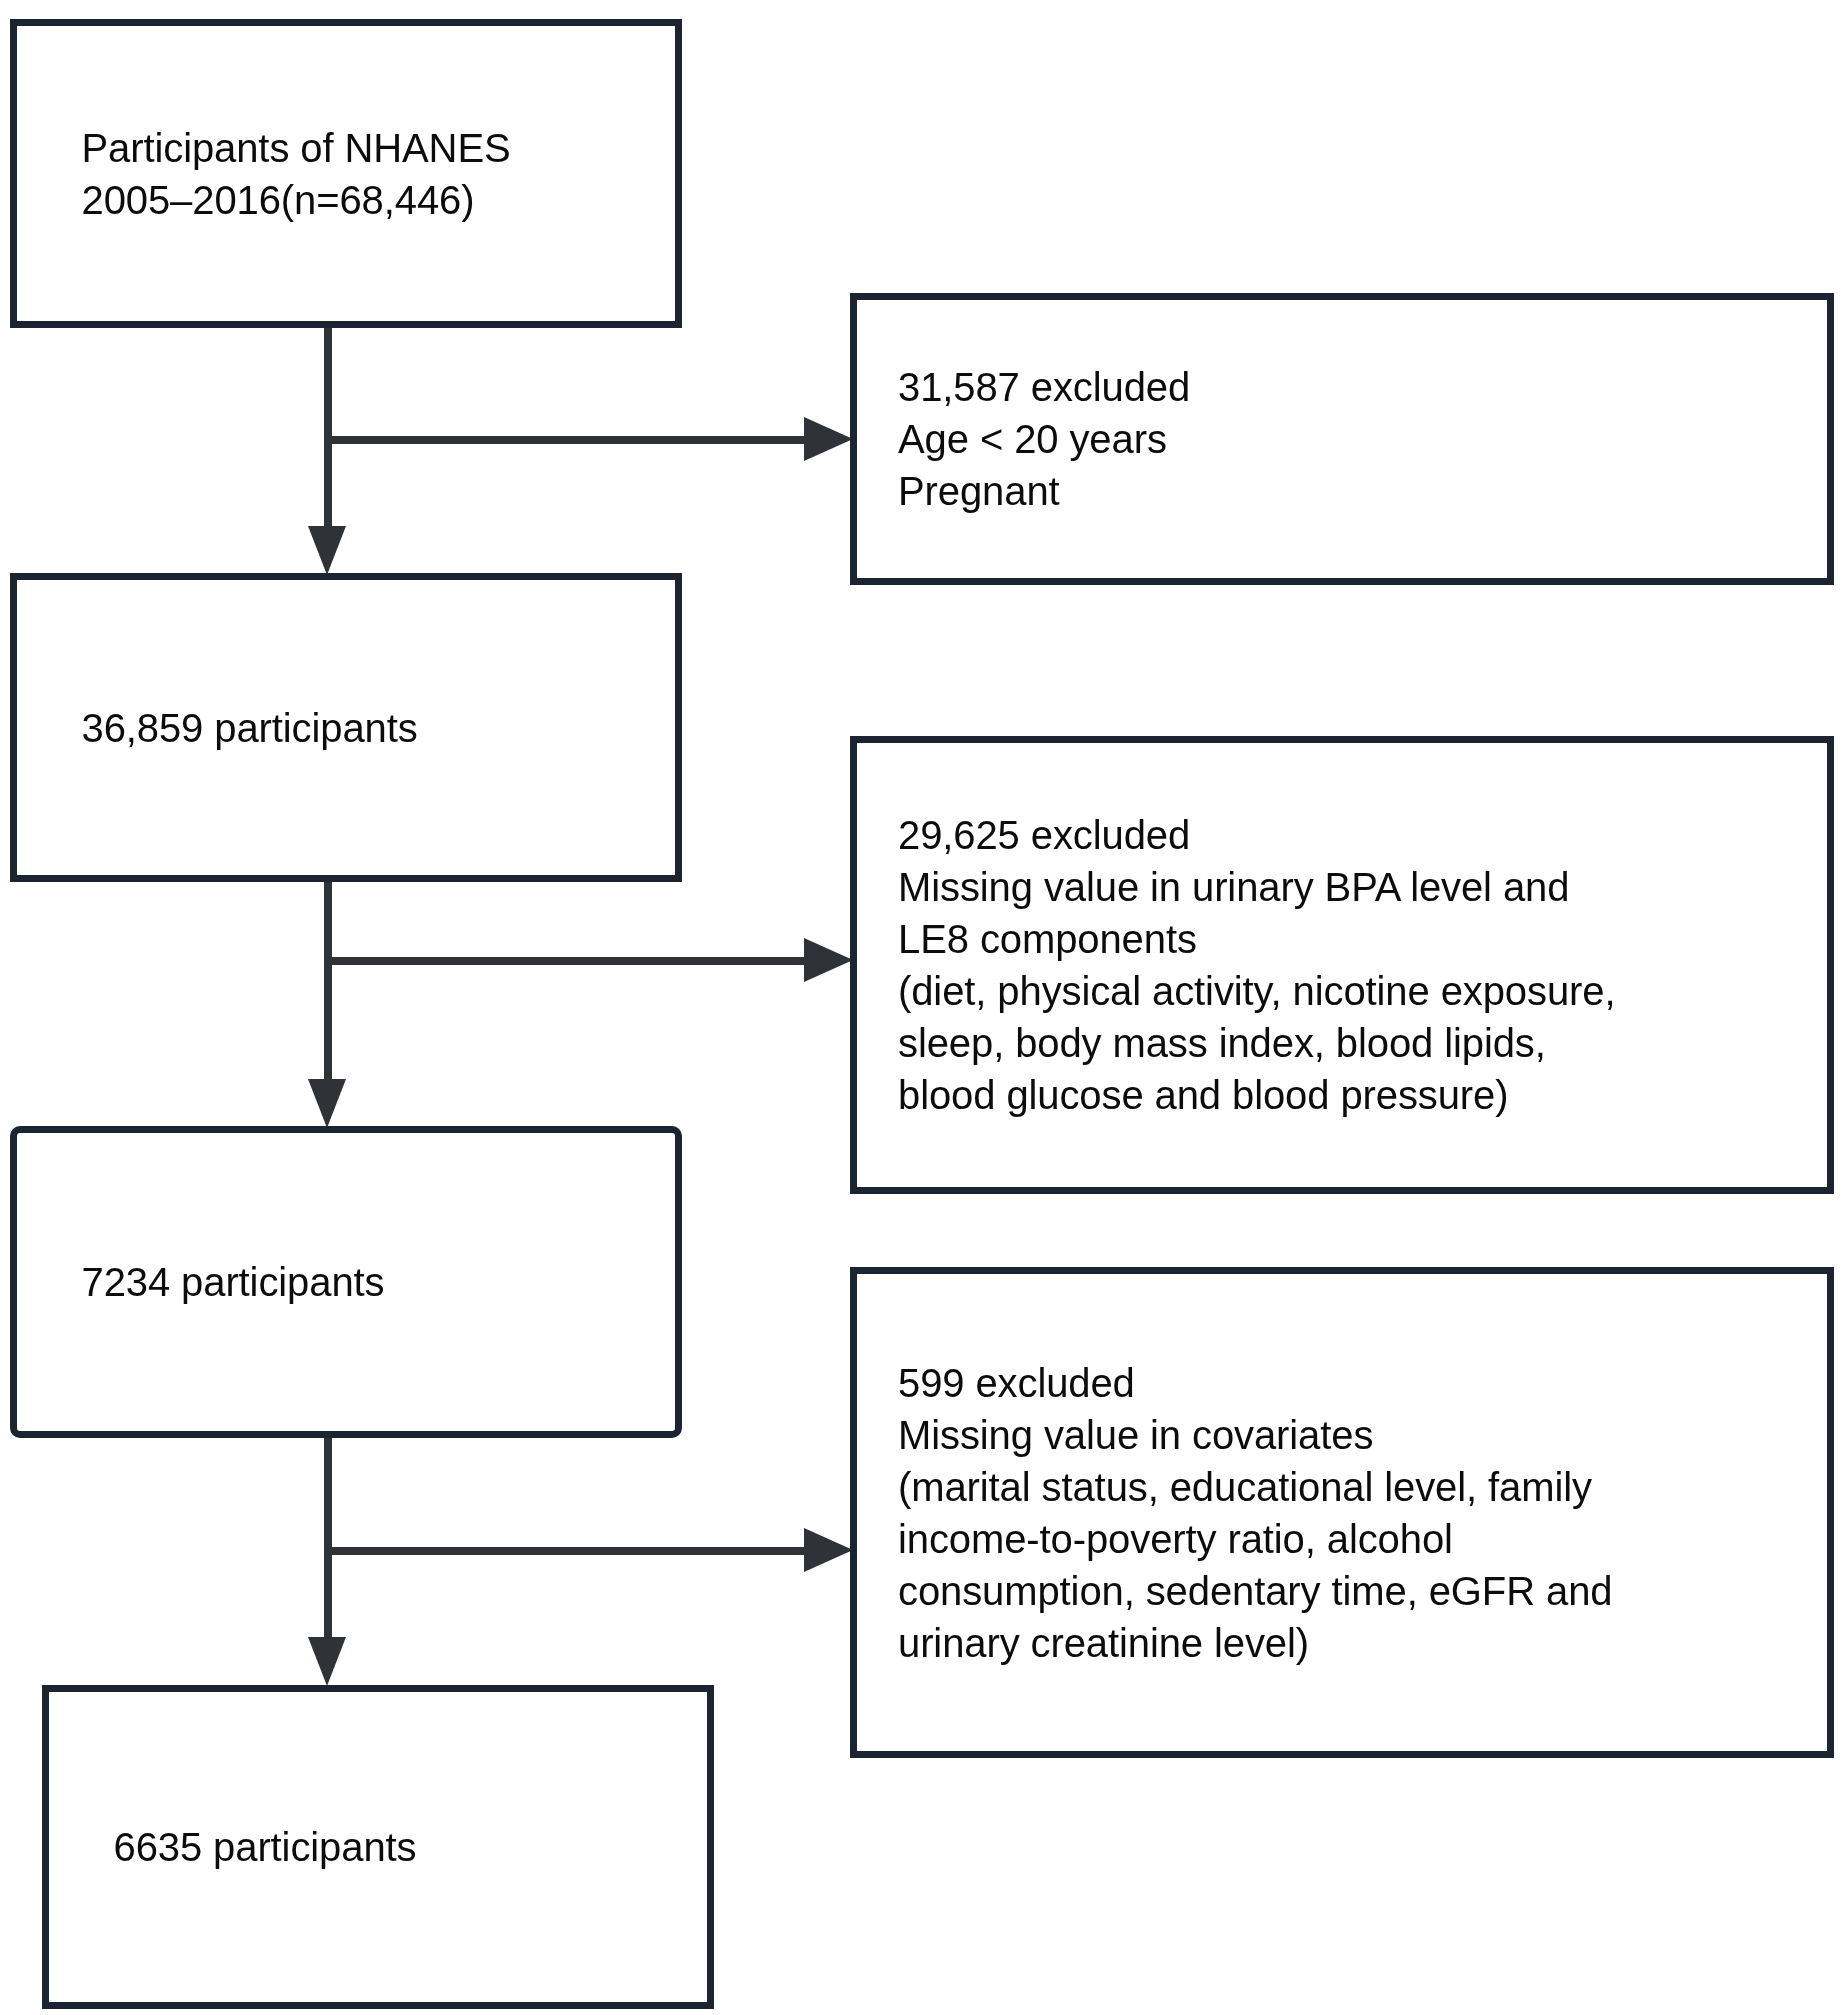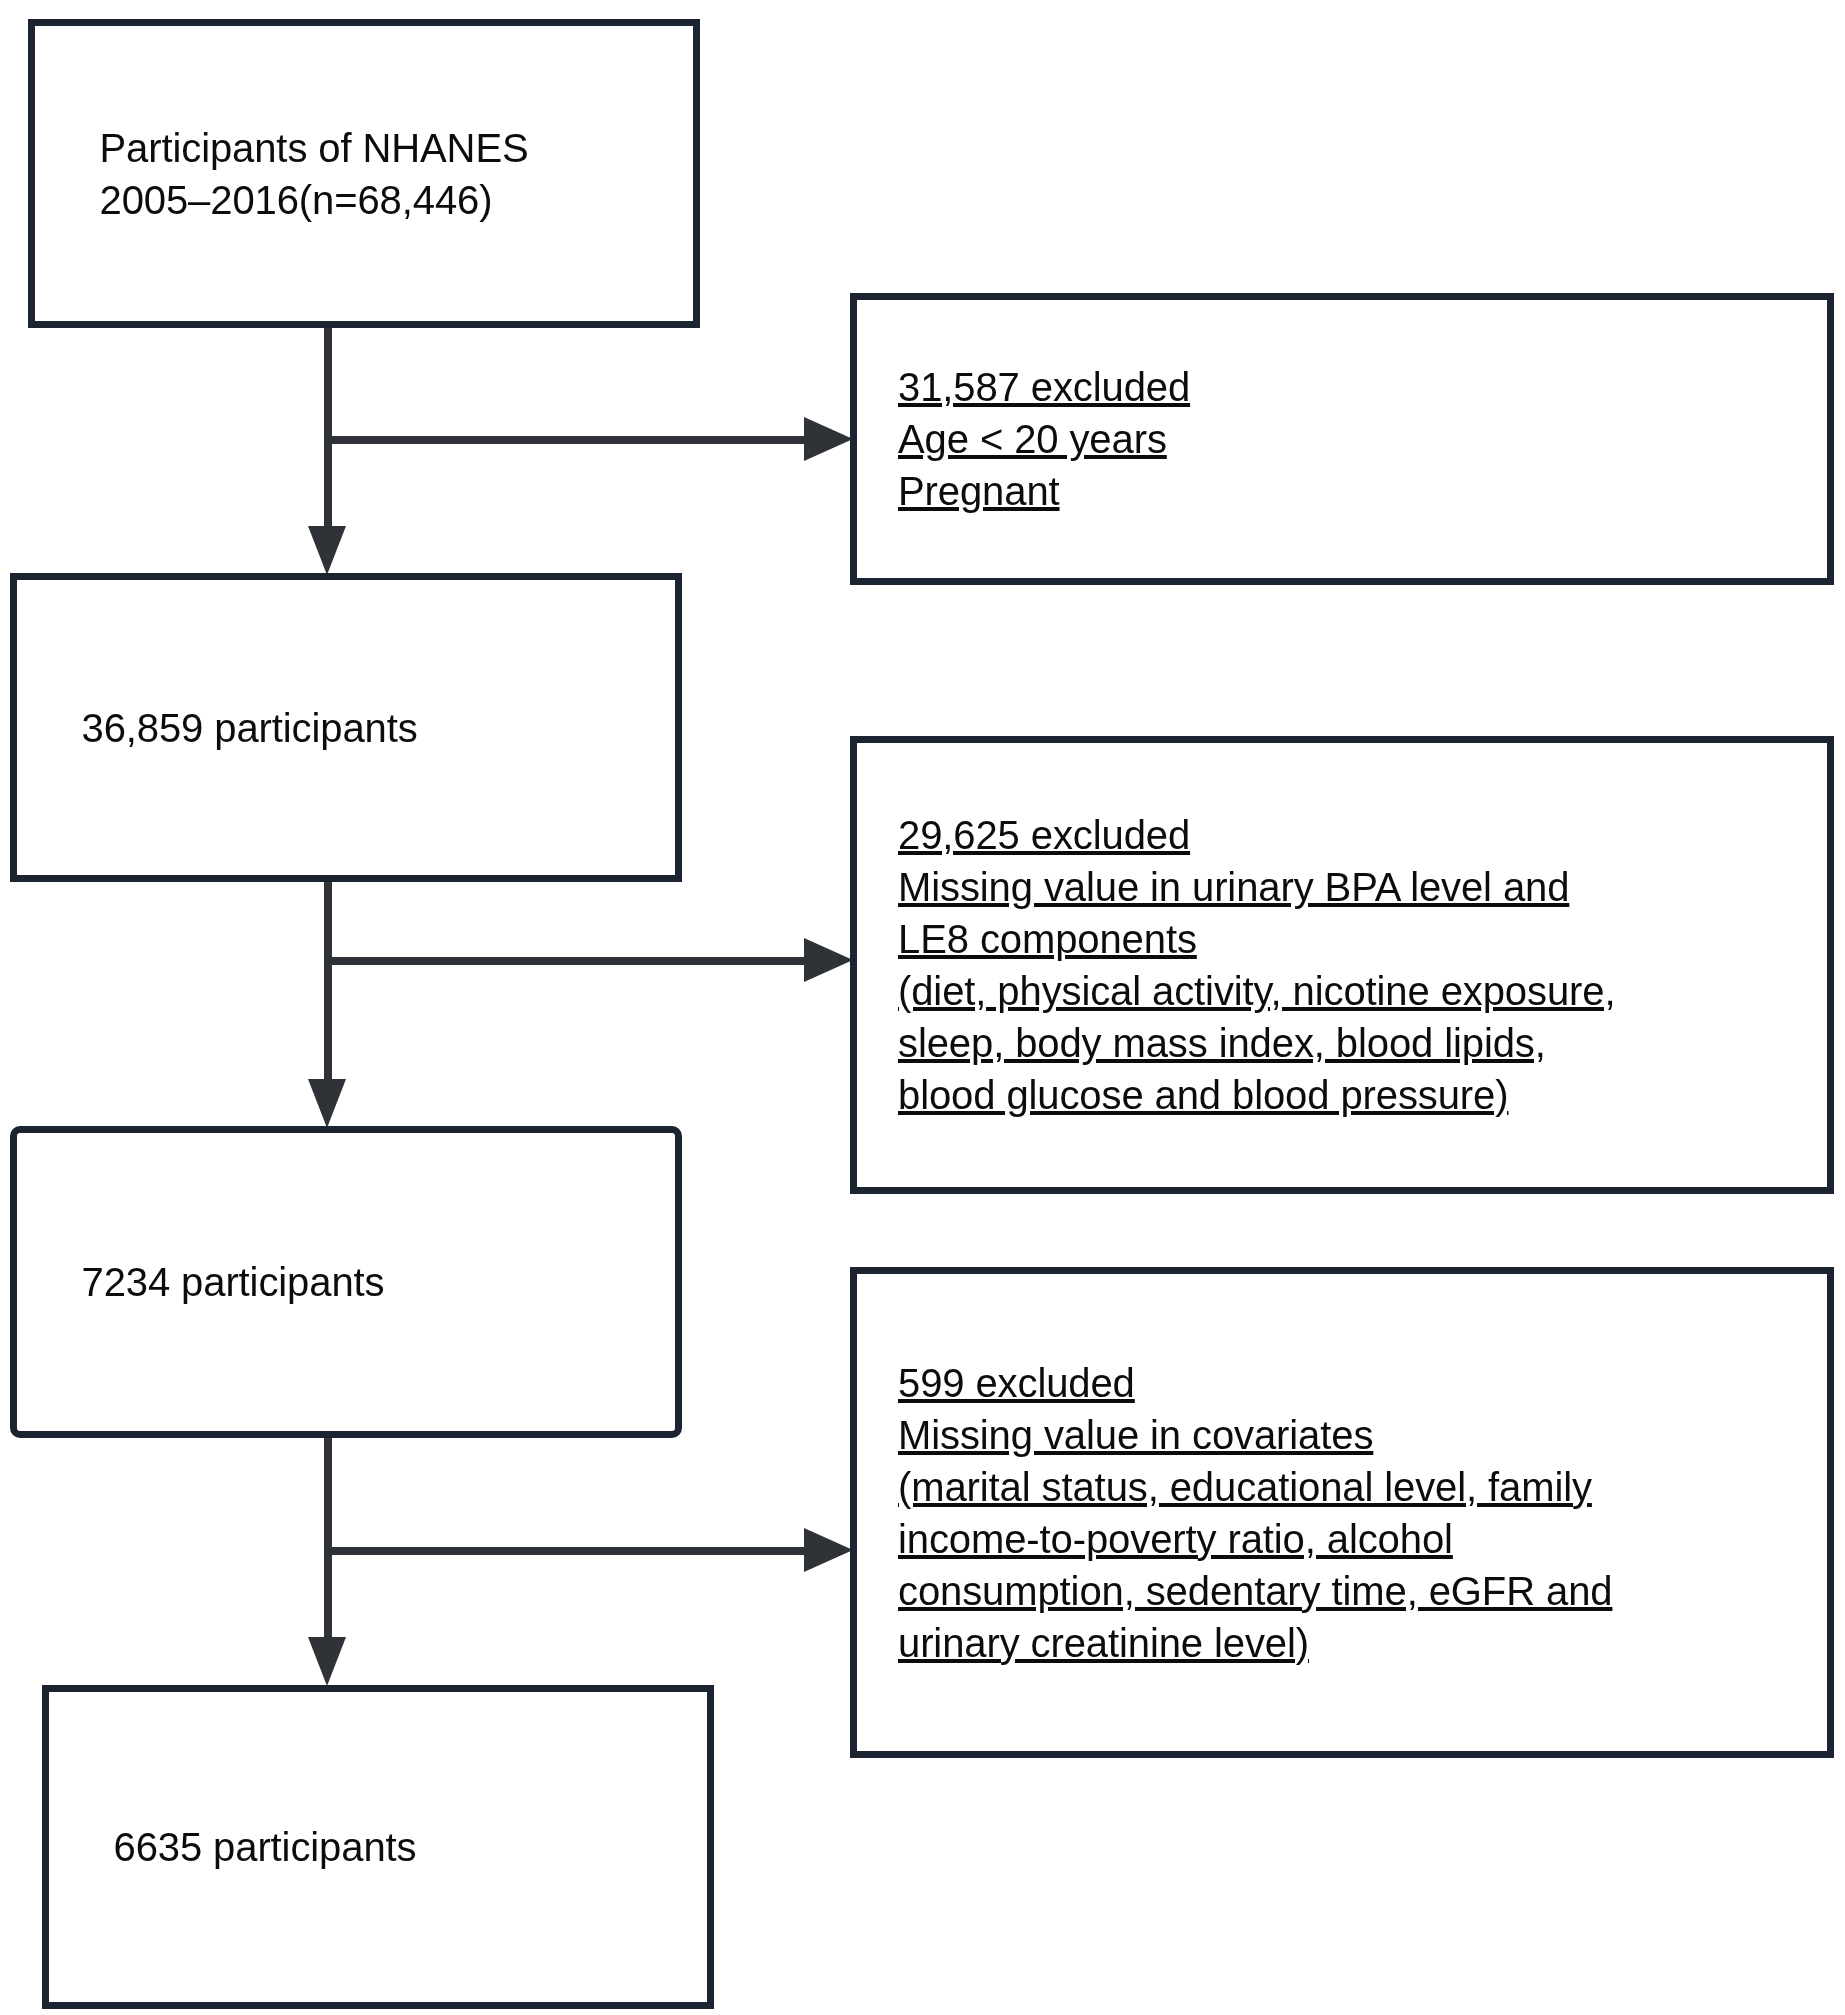--- a/index.html
+++ b/index.html
@@ -37,21 +37,20 @@
   .left-box .btext {
     top: 50%;
     transform: translateY(-50%);
   }
   
   .right-box .btext {
     left: 41px;
     right: 8px;
     top: 50%;
     transform: translateY(-50%);
-    text-decoration: underline;
   }
 
   
   .vline {
     position: absolute;
     width: 7.5px;
     background: #2f3337;
   }
   .hline {
     position: absolute;
@@ -88,21 +87,21 @@
   <div class="vline" style="left:324px; top:882px; height:199px;"></div>
   <div class="arrow-down" style="left:308px; top:1079px;"></div>
   <div class="hline" style="left:324px; top:957px; width:482px;"></div>
   <div class="arrow-right" style="left:804px; top:938px;"></div>
 
   <div class="vline" style="left:324px; top:1438px; height:201px;"></div>
   <div class="arrow-down" style="left:308px; top:1637px;"></div>
   <div class="hline" style="left:324px; top:1547px; width:482px;"></div>
   <div class="arrow-right" style="left:804px; top:1528px;"></div>
 
-  <div class="fbox left-box" style="left:9.5px; top:19px; width:672px; height:309px;margin-left:18px;">
+  <div class="fbox left-box" style="left:9.5px; top:19px; width:672px; height:309px;">
     <div class="btext">Participants of NHANES
 2005–2016(n=68,446)</div>
   </div>
 
   <div class="fbox left-box" style="left:9.5px; top:573px; width:672px; height:309px;">
     <div class="btext">36,859 participants</div>
   </div>
 
   <div class="fbox left-box" style="left:9.5px; top:1126px; width:672px; height:312px;border-radius:10px;">
     <div class="btext">7234 participants</div>

